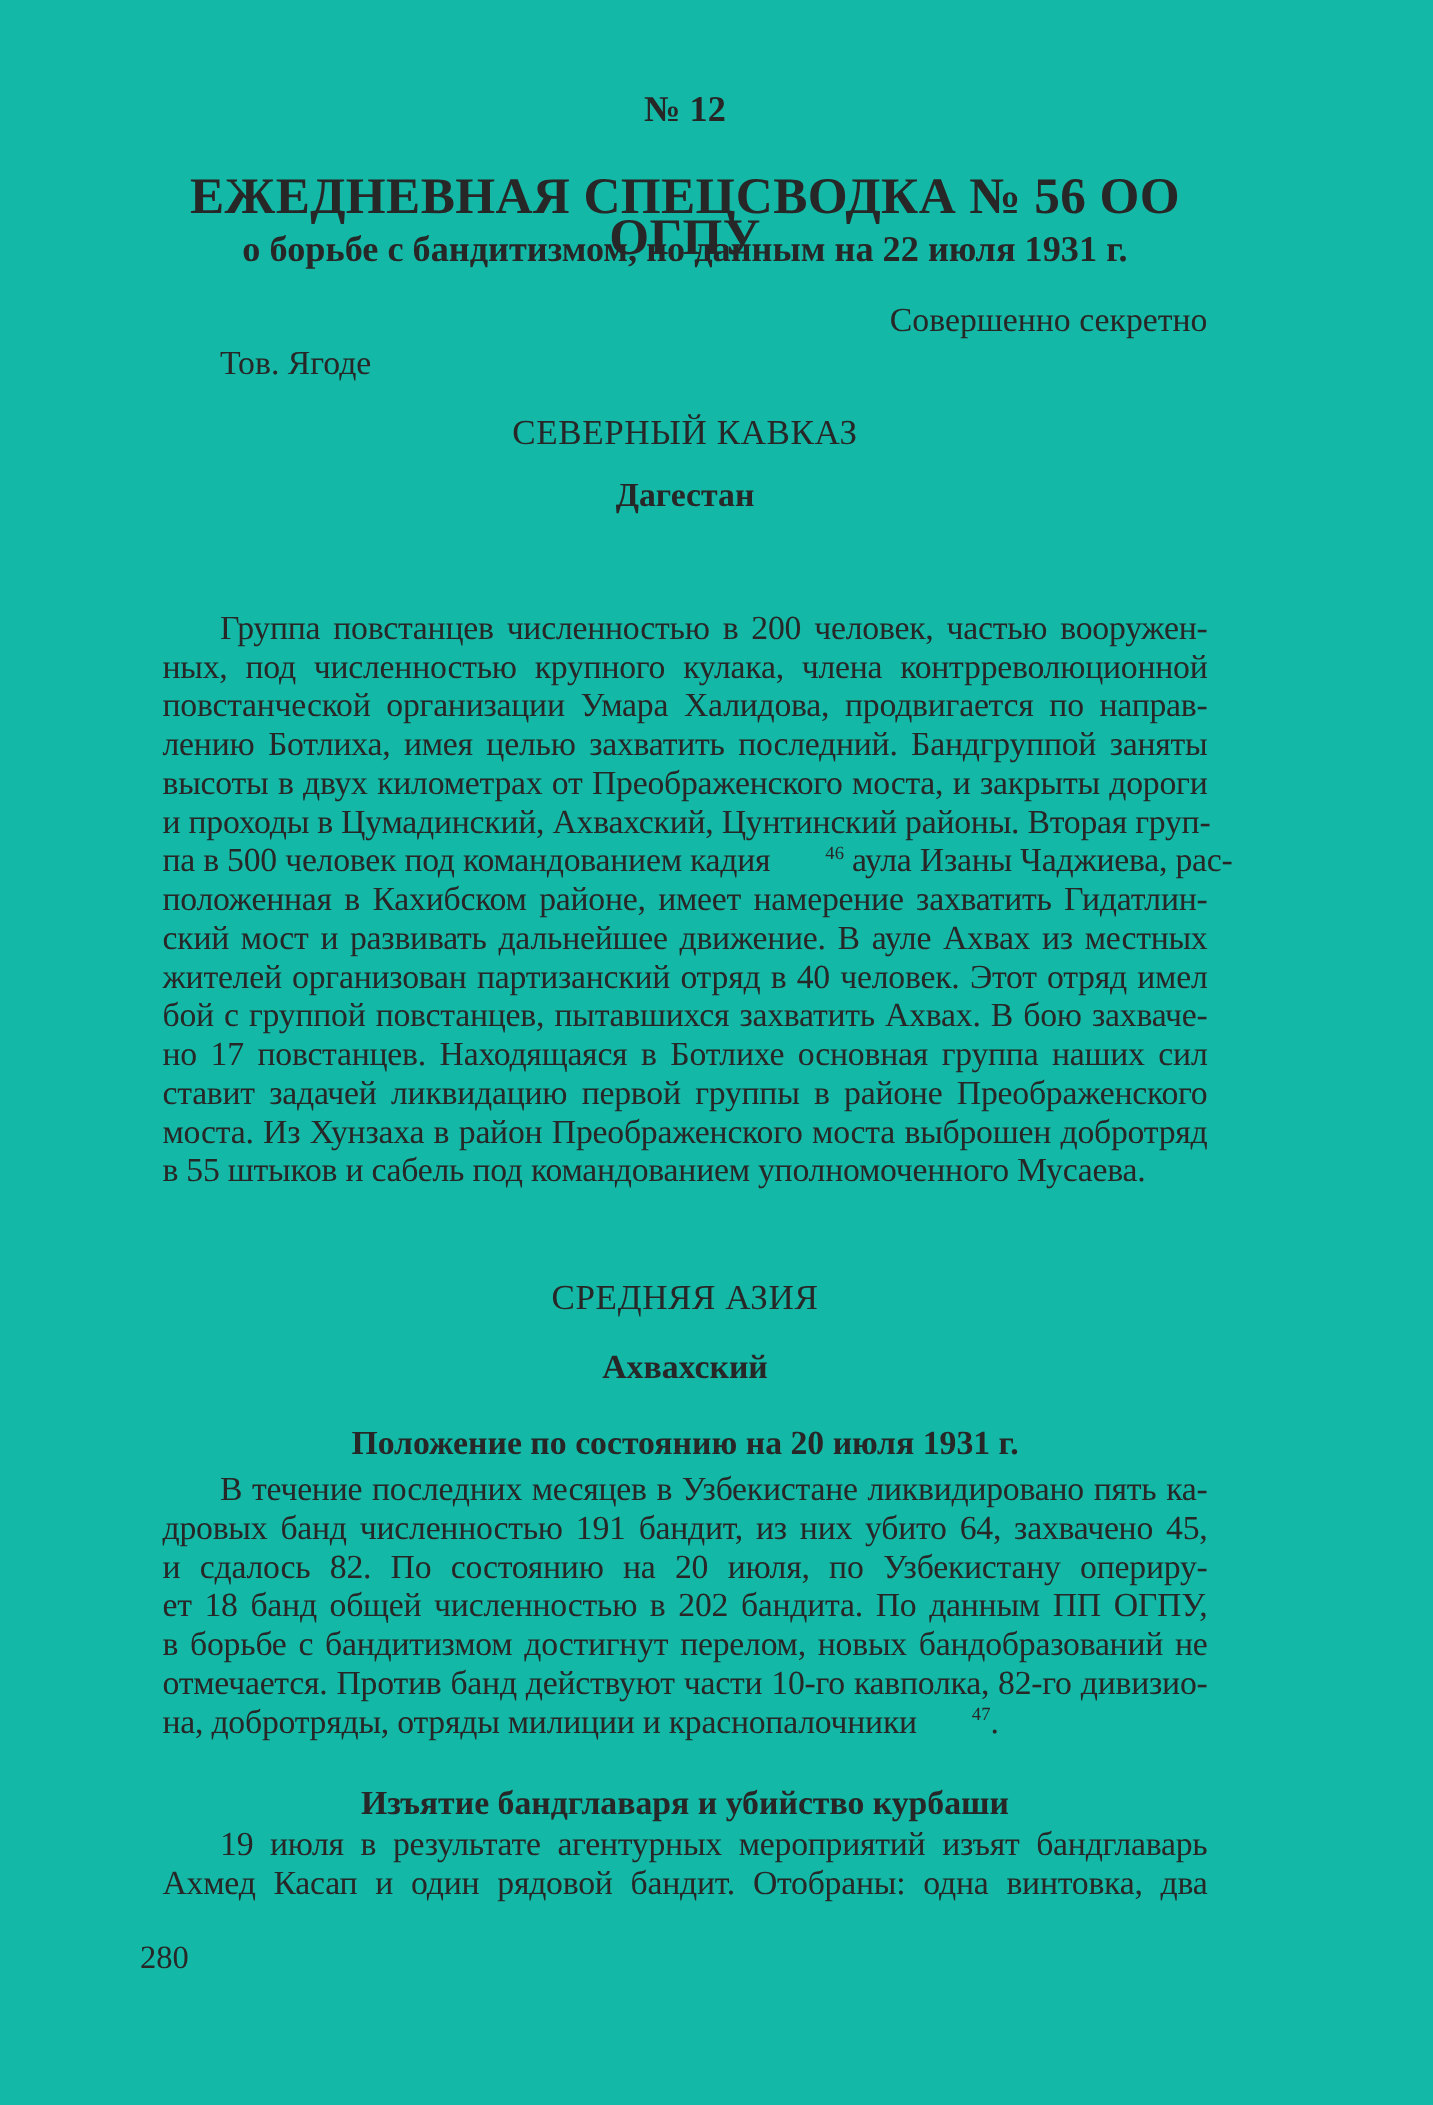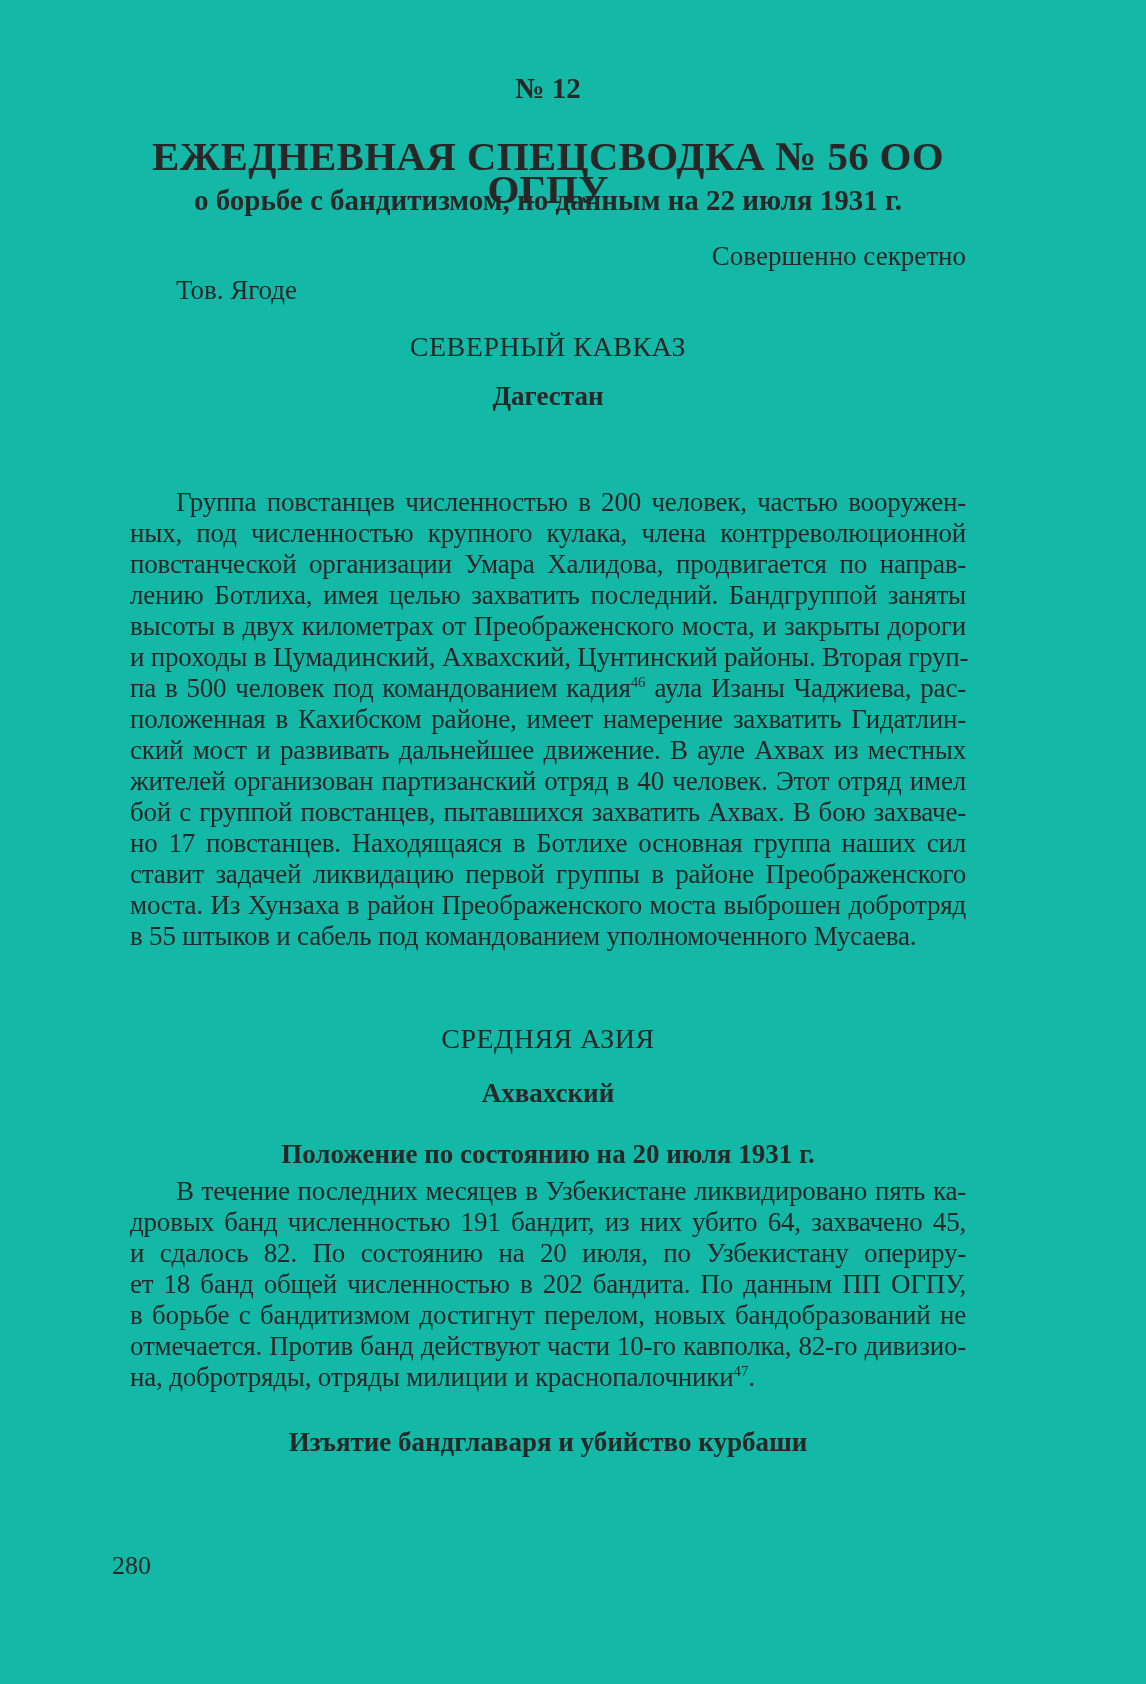--- a/index.html
+++ b/index.html
@@ -44,20 +44,21 @@
     text-align-last: justify;
   }
   .line.endline { text-align-last: left; }
   .line.first   { text-indent: 46px; }
 
   sup {
     font-size: 0.55em;
     line-height: 0;
     vertical-align: super;
     letter-spacing: 0;
+    margin-left: 44px;
   }
 
   .page-num {
     position: absolute;
     left: 112px;
     top: 1552px;
     font-size: 26px;
     line-height: 28px;
   }
 </style>
@@ -114,16 +115,20 @@
       <div class="line">ет 18 банд общей численностью в 202 бандита. По данным ПП ОГПУ,</div>
       <div class="line">в борьбе с бандитизмом достигнут перелом, новых бандобразований не</div>
       <div class="line">отмечается. Против банд действуют части 10-го кавполка, 82-го дивизио-</div>
       <div class="line endline">на, добротряды, отряды милиции и краснопалочники<sup>47</sup>.</div>
     </div>
 
   <div class="block center h-article" style="top:1428px">
     <div>Изъятие бандглаваря и убийство курбаши</div>
   </div>
 
+  <div class="block body-text" style="top:1460px">
+      <div class="line first">19 июля в результате агентурных мероприятий изъят бандглаварь</div>
+      <div class="line">Ахмед Касап и один рядовой бандит. Отобраны: одна винтовка, два</div>
+    </div>
 
   <div class="page-num">280</div>
 
 </div>
 
 </body></html>

